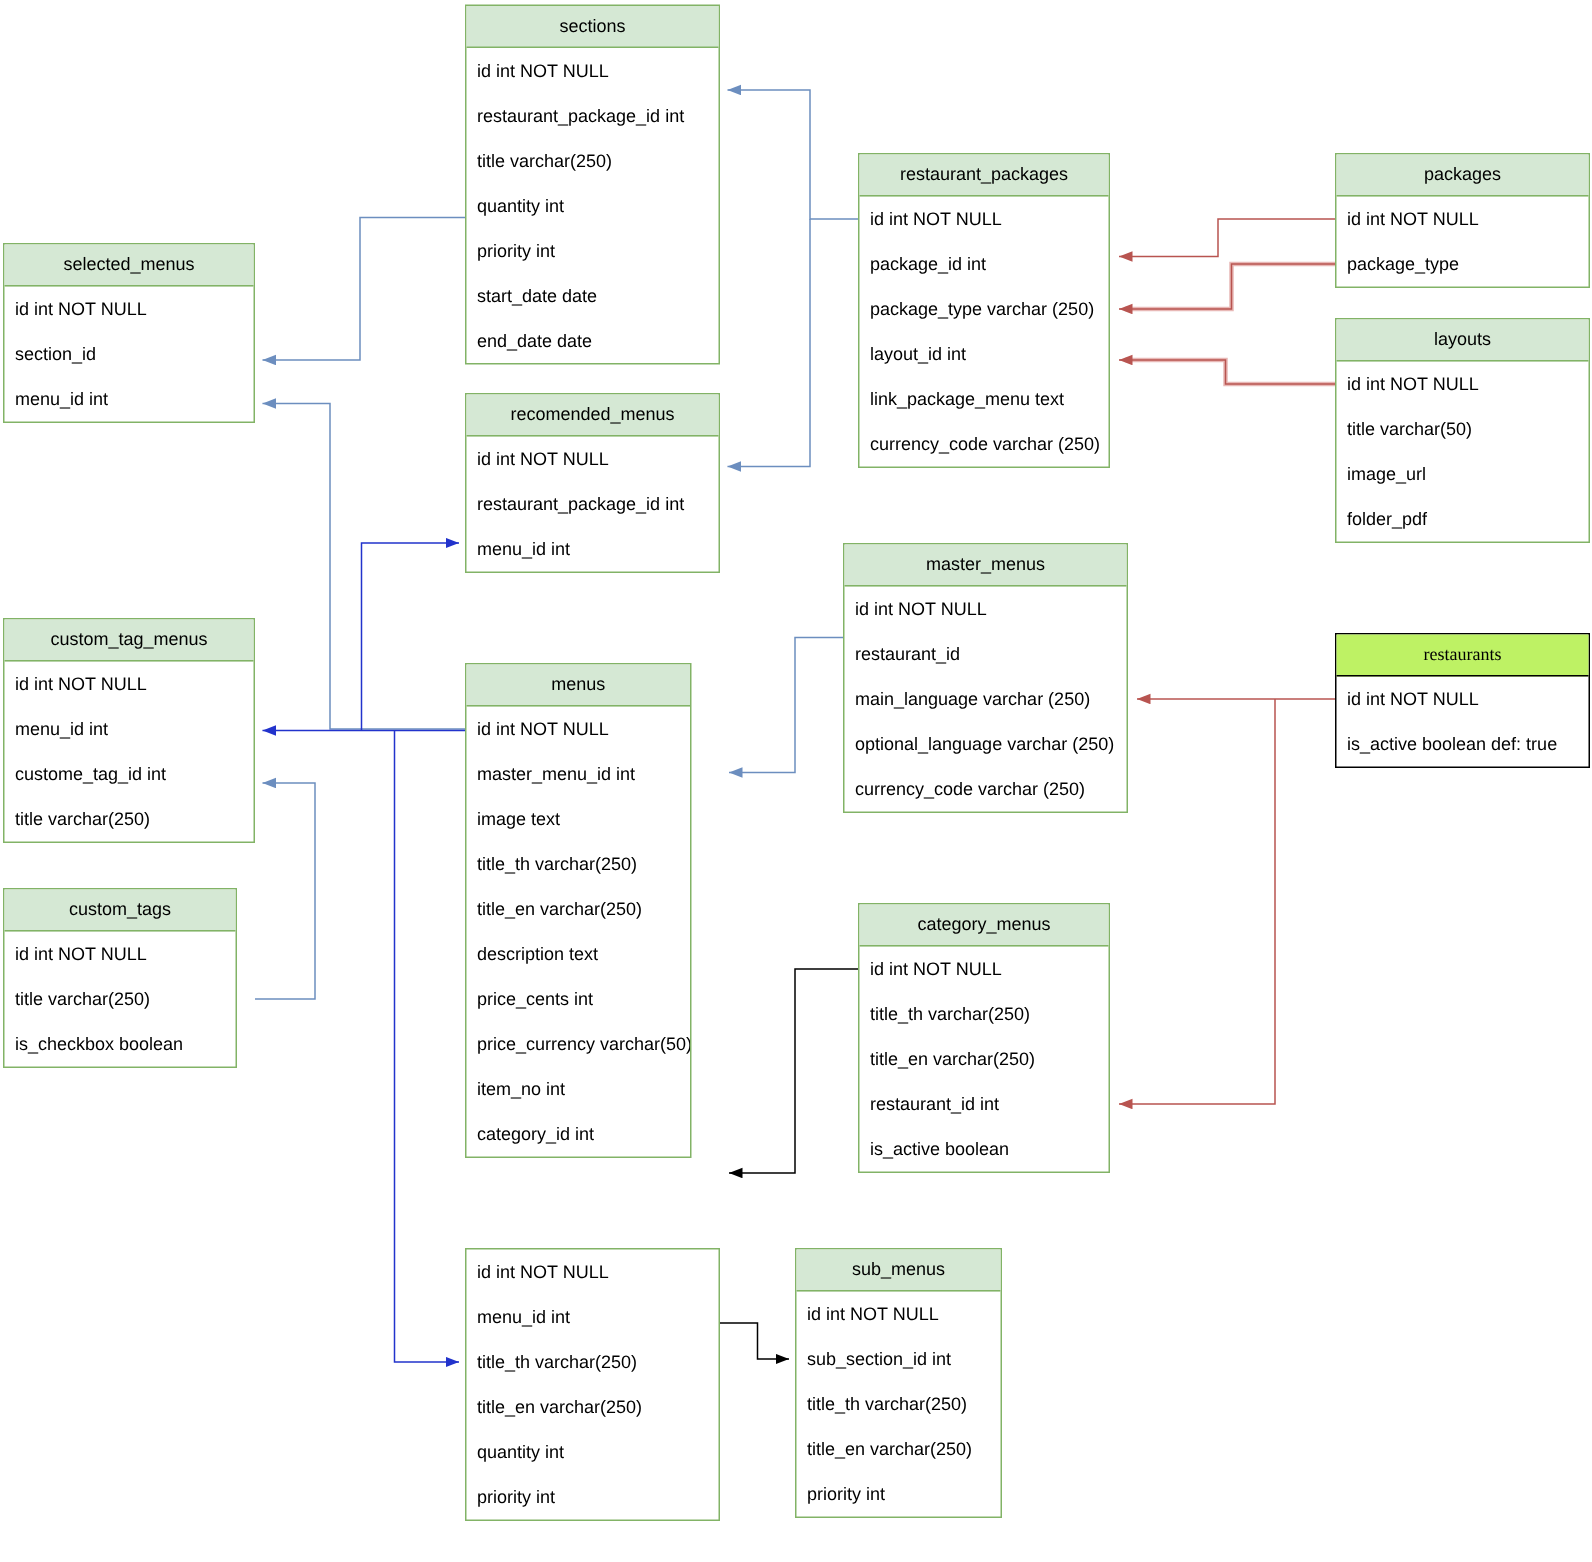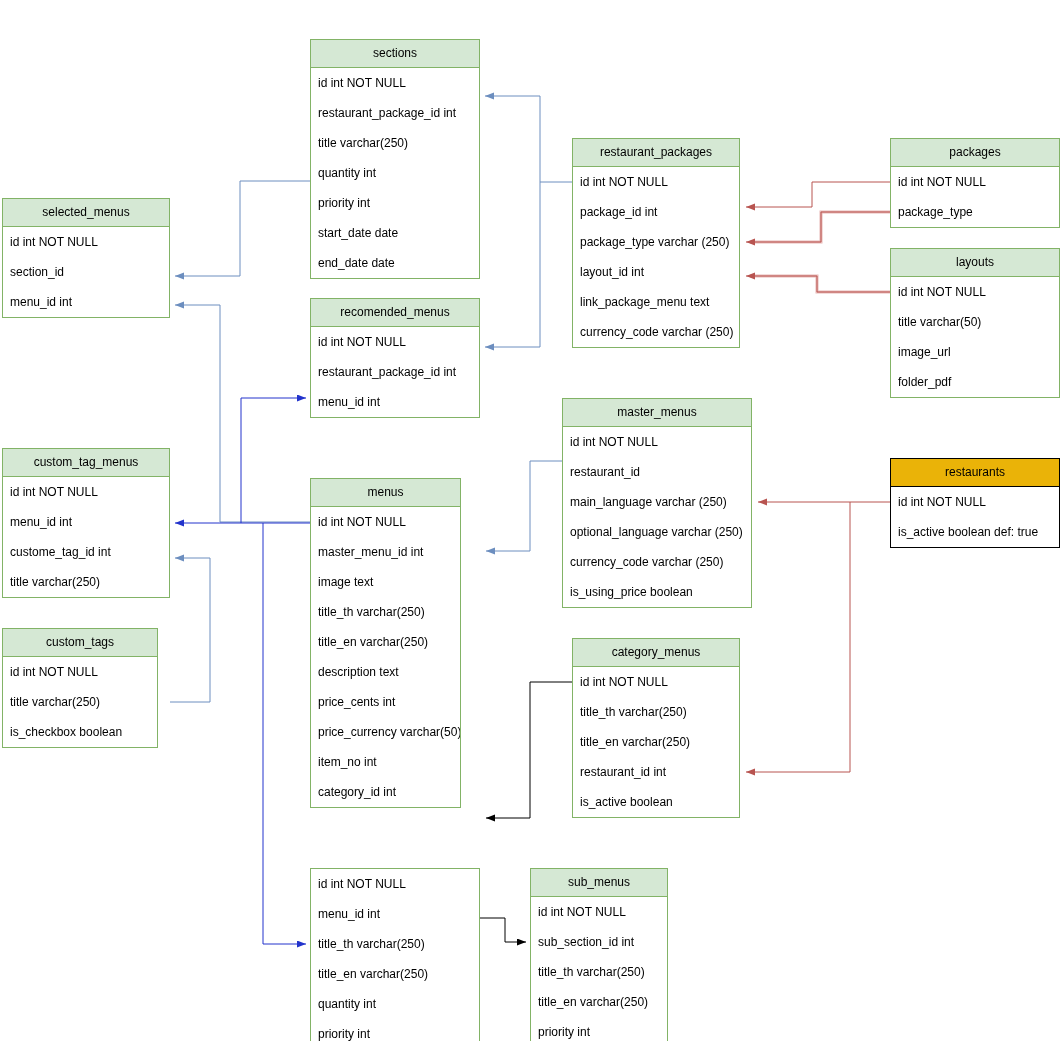--- a/index.html
+++ b/index.html
@@ -1,31 +1,31 @@
 <!DOCTYPE html>
 <html><head>
 <meta charset="utf-8">
 <style>
   html,body{margin:0;padding:0;}
   body{
     width:1061px;height:1041px;position:relative;background:#ffffff;
     font-family:"Liberation Sans","DejaVu Sans",sans-serif;overflow:hidden;
   }
-  .canvas{position:absolute;inset:0;margin-top:36px;}
+  .canvas{position:absolute;inset:0;}
   .db-table{
     position:absolute;background:#ffffff;border:1px solid #82b366;
     font-size:12px;color:#000;box-sizing:border-box;
   }
   .db-table .t-header{
     height:27px;line-height:27px;text-align:center;background:#d5e8d4;
     border-bottom:1px solid #82b366;white-space:nowrap;overflow:hidden;
   }
   .db-table.bold-header .t-header{font-weight:normal;}
   .db-table.black-style{border-color:#000000;}
-  .db-table.black-style .t-header{background:#eab308;border-bottom-color:#000000;}
+  .db-table.black-style .t-header{background:#bef264;border-bottom-color:#000000;font-family:Liberation Serif, serif;}
   .t-row{
     height:30px;display:flex;align-items:center;padding-left:7px;
     white-space:nowrap;overflow:hidden;
   }
   svg.wires{position:absolute;inset:0;pointer-events:none;}
   svg.wires polyline{fill:none;stroke-width:1;}
   .w-blue{stroke:#6c8ebf;}
   .w-dblue{stroke:#2233cc;}
   .w-red{stroke:#b85450;}
   .w-pink{stroke:#e8b8b6;stroke-width:3 !important;}
@@ -98,21 +98,20 @@
   </div>
 
   <div class="db-table" style="left:562px;top:362px;width:190px">
     <div class="t-header">master_menus</div>
     <div class="t-rows">
         <div class="t-row">id int NOT NULL</div>
         <div class="t-row">restaurant_id</div>
         <div class="t-row">main_language varchar (250)</div>
         <div class="t-row">optional_language varchar (250)</div>
         <div class="t-row">currency_code varchar (250)</div>
-        <div class="t-row">is_using_price boolean</div>
       </div>
   </div>
 
   <div class="db-table black-style" style="left:890px;top:422px;width:170px">
     <div class="t-header">restaurants</div>
     <div class="t-rows">
         <div class="t-row">id int NOT NULL</div>
         <div class="t-row">is_active boolean def: true</div>
       </div>
   </div>

